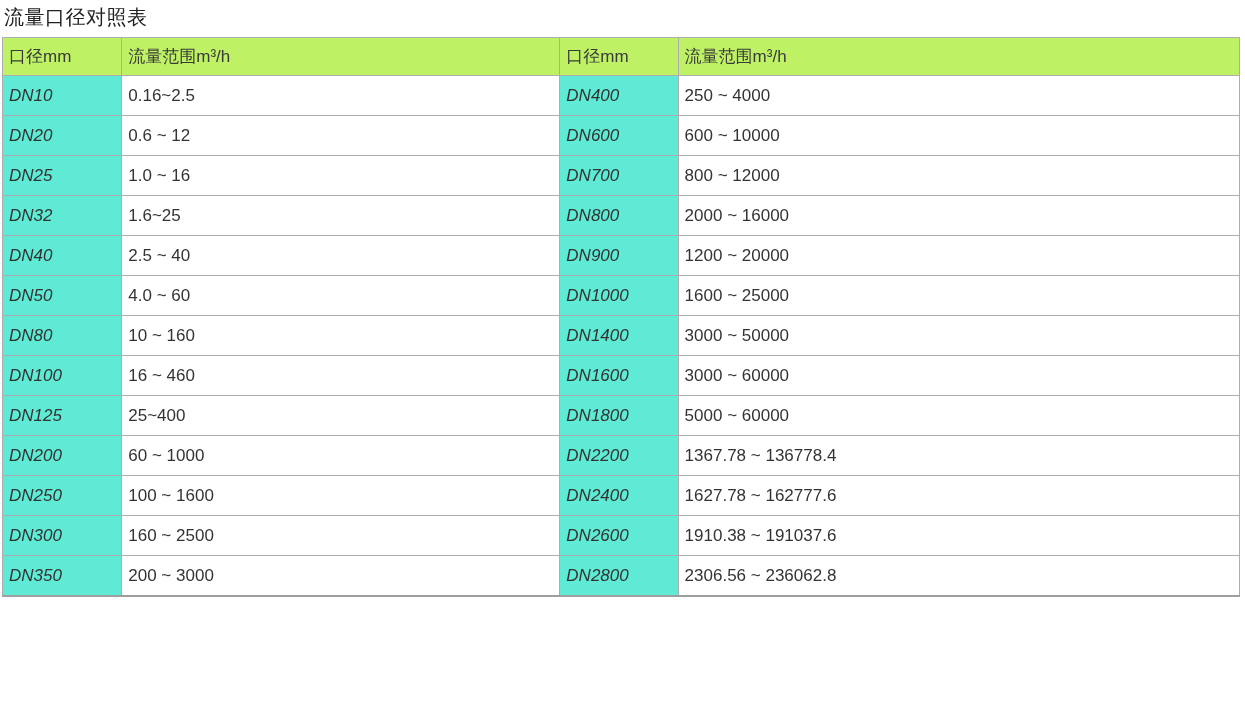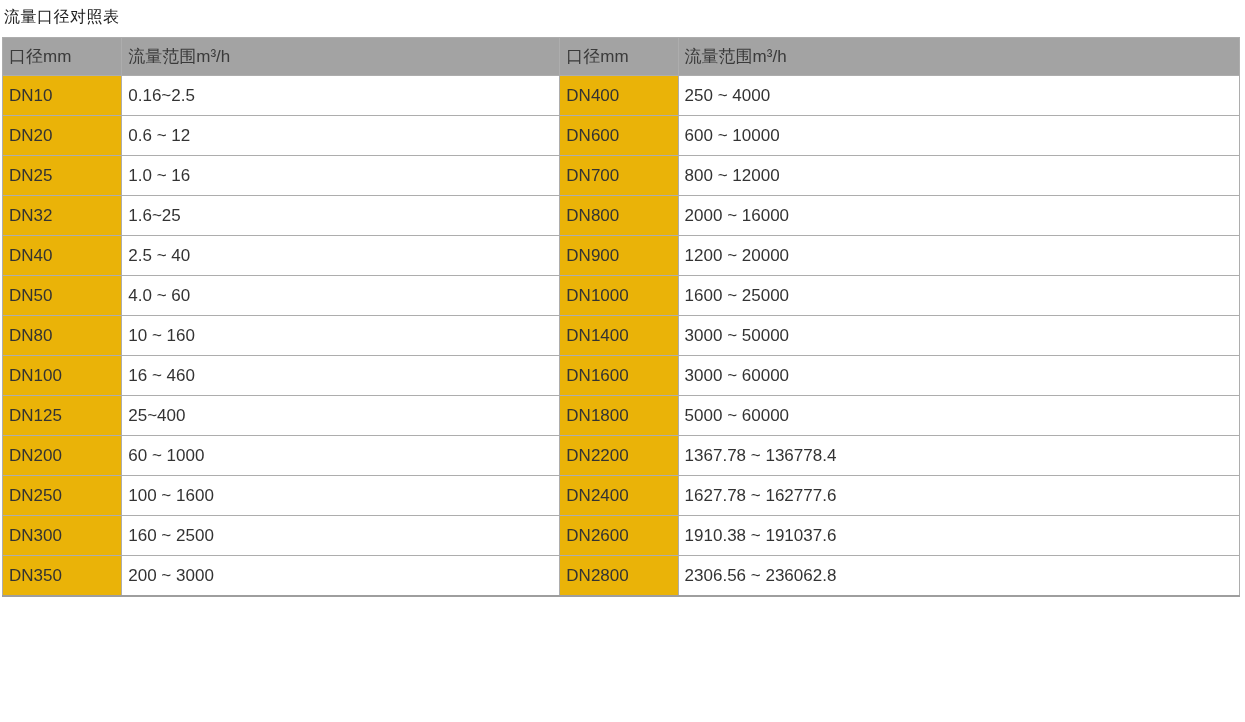--- a/index.html
+++ b/index.html
@@ -8,21 +8,21 @@
     background: #ffffff;
     font-family: "Liberation Sans", "DejaVu Sans", sans-serif;
   }
   .page {
     width: 1245px;
     height: 722px;
     box-sizing: border-box;
     overflow: hidden;
   }
   .page-title {
-    font-size: 16px;
+    font-size: 20px;
     line-height: 16px;
     color: #212121;
     padding: 9px 0 0 4px;
     letter-spacing: 0.5px;
   }
   table.flow-table {
     border-collapse: collapse;
     table-layout: fixed;
     margin: 12px 0 0 2px;
     width: 1238px;
@@ -38,30 +38,31 @@
     font-size: 17px;
     font-weight: normal;
     text-align: left;
     vertical-align: middle;
     color: #333333;
     padding: 0 6px;
     white-space: nowrap;
     overflow: hidden;
   }
   thead th {
-    background: #a3a3a3;
+    background: #bef264;
     height: 37px;
     color: #3a3a3a;
   }
   tbody td {
     height: 39px;
     background: #ffffff;
   }
   tbody td.dn-cell {
-    background: #eab308;
+    background: #5eead4;
+    font-style: italic;
   }
 </style>
 </head>
 <body>
 
 <div class="page">
   <div class="page-title">流量口径对照表</div>
 
   <table class="flow-table">
     <colgroup>

